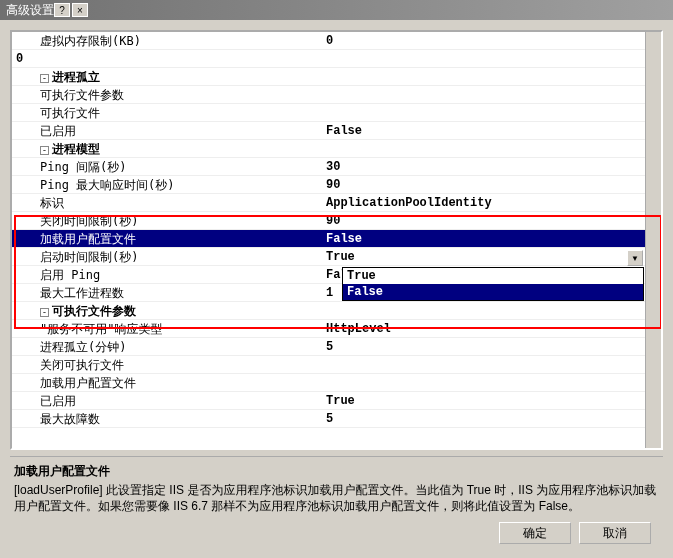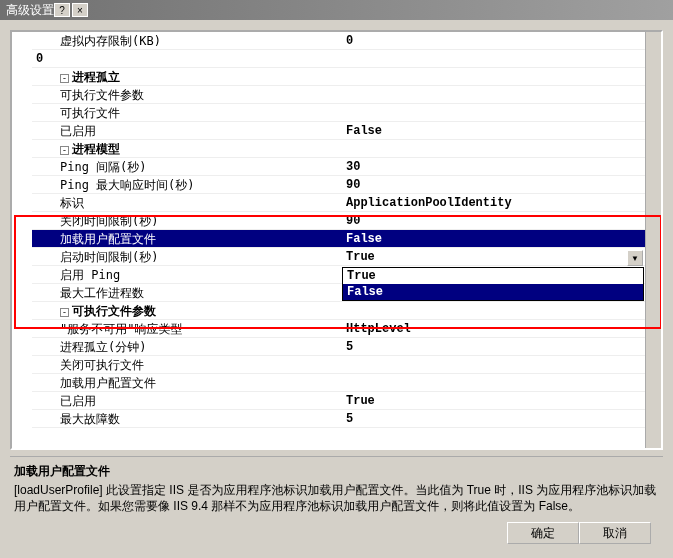--- a/index.html
+++ b/index.html
@@ -3,36 +3,36 @@
 <meta charset="utf-8">
 <style>
 * { box-sizing: border-box; margin: 0; padding: 0; }
 body { font-family: "SimSun", "Microsoft YaHei", sans-serif; font-size: 12px; background: #d4d0c8; width: 673px; height: 558px; overflow: hidden; }
 .titlebar { background: linear-gradient(to right, #707070, #a0a0a0); color: #fff; padding: 3px 6px; display: flex; align-items: center; height: 20px; }
 .titlebar-btns { display: flex; gap: 2px; }
 .titlebar-btn { width: 16px; height: 14px; background: #d4d0c8; border: 1px solid #fff; font-size: 10px; display: flex; align-items: center; justify-content: center; color: #000; cursor: pointer; }
 .dialog-body { padding: 10px; }
 .grid-container { border: 2px inset #fff; background: #fff; height: 420px; overflow: hidden; position: relative; }
 .grid-inner { height: 100%; overflow-y: auto; }
-.row { display: flex; height: 18px; line-height: 18px; border-bottom: 1px solid #eee; font-family: "SimSun", monospace; margin-left: 20px; }
+.row { display: flex; height: 18px; line-height: 18px; border-bottom: 1px solid #eee; font-family: "SimSun", monospace; }
 .row .label { width: 310px; padding-left: 28px; white-space: nowrap; }
 .row .value { flex: 1; padding-left: 4px; font-family: "Courier New", monospace; font-weight: bold; }
 .row.cat .label { font-weight: bold; }
 .row.cat .toggle { display: inline-block; width: 9px; height: 9px; border: 1px solid #888; margin-right: 3px; text-align: center; line-height: 7px; font-size: 9px; font-weight: normal; }
 .row.selected { background: #000080; color: #fff; }
 .row.selected .value { color: #fff; }
 .dropdown-btn { position: absolute; right: 18px; width: 16px; height: 16px; background: #d4d0c8; border: 1px outset #fff; display: flex; align-items: center; justify-content: center; font-size: 8px; cursor: pointer; }
 .redbox { position: absolute; border: 2px solid red; pointer-events: none; }
 .dropdown-list { position: absolute; background: #fff; border: 1px solid #000; z-index: 10; }
 .dropdown-list .opt { padding: 1px 4px; font-family: "Courier New", monospace; font-weight: bold; }
 .dropdown-list .opt.sel { background: #000080; color: #fff; }
 .desc-panel { border-top: 1px solid #aaa; margin-top: 6px; padding: 6px 4px 0 4px; }
 .desc-title { font-weight: bold; margin-bottom: 2px; }
 .desc-text { line-height: 16px; }
-.btn-row { display: flex; justify-content: flex-end; padding: 8px 12px 0 0; }
+.btn-row { display: flex; justify-content: flex-end; gap: 8px; padding: 8px 12px 0 0; }
 .btn { width: 72px; height: 22px; background: #d4d0c8; border: 1px outset #fff; cursor: pointer; font-family: inherit; font-size: 12px; }
 .scrollbar-fake { position: absolute; right: 0; top: 0; width: 16px; height: 100%; background: #d4d0c8; border-left: 1px solid #aaa; }
 </style>
 </head>
 <body>
 
 <div class="titlebar">
   <span>高级设置</span>
   <div class="titlebar-btns">
     <div class="titlebar-btn">?</div>
@@ -135,20 +135,20 @@
     <div class="redbox" style="left:2px; top:183px; width:648px; height:114px;"></div>
     <div class="dropdown-btn" style="top:218px;">▼</div>
     <div class="dropdown-list" style="left:330px; top:235px; width:302px;">
       <div class="opt">True</div>
       <div class="opt sel">False</div>
     </div>
   </div>
 
   <div class="desc-panel">
     <div class="desc-title">加载用户配置文件</div>
-    <div class="desc-text">[loadUserProfile] 此设置指定 IIS 是否为应用程序池标识加载用户配置文件。当此值为 True 时，IIS 为应用程序池标识加载用户配置文件。如果您需要像 IIS 9.4 那样不为应用程序池标识加载用户配置文件，则将此值设置为 False。</div>
+    <div class="desc-text">[loadUserProfile] 此设置指定 IIS 是否为应用程序池标识加载用户配置文件。当此值为 True 时，IIS 为应用程序池标识加载用户配置文件。如果您需要像 IIS 6.7 那样不为应用程序池标识加载用户配置文件，则将此值设置为 False。</div>
   </div>
 
   <div class="btn-row">
     <button class="btn">确定</button>
     <button class="btn">取消</button>
   </div>
 </div>
 
 </body></html>

